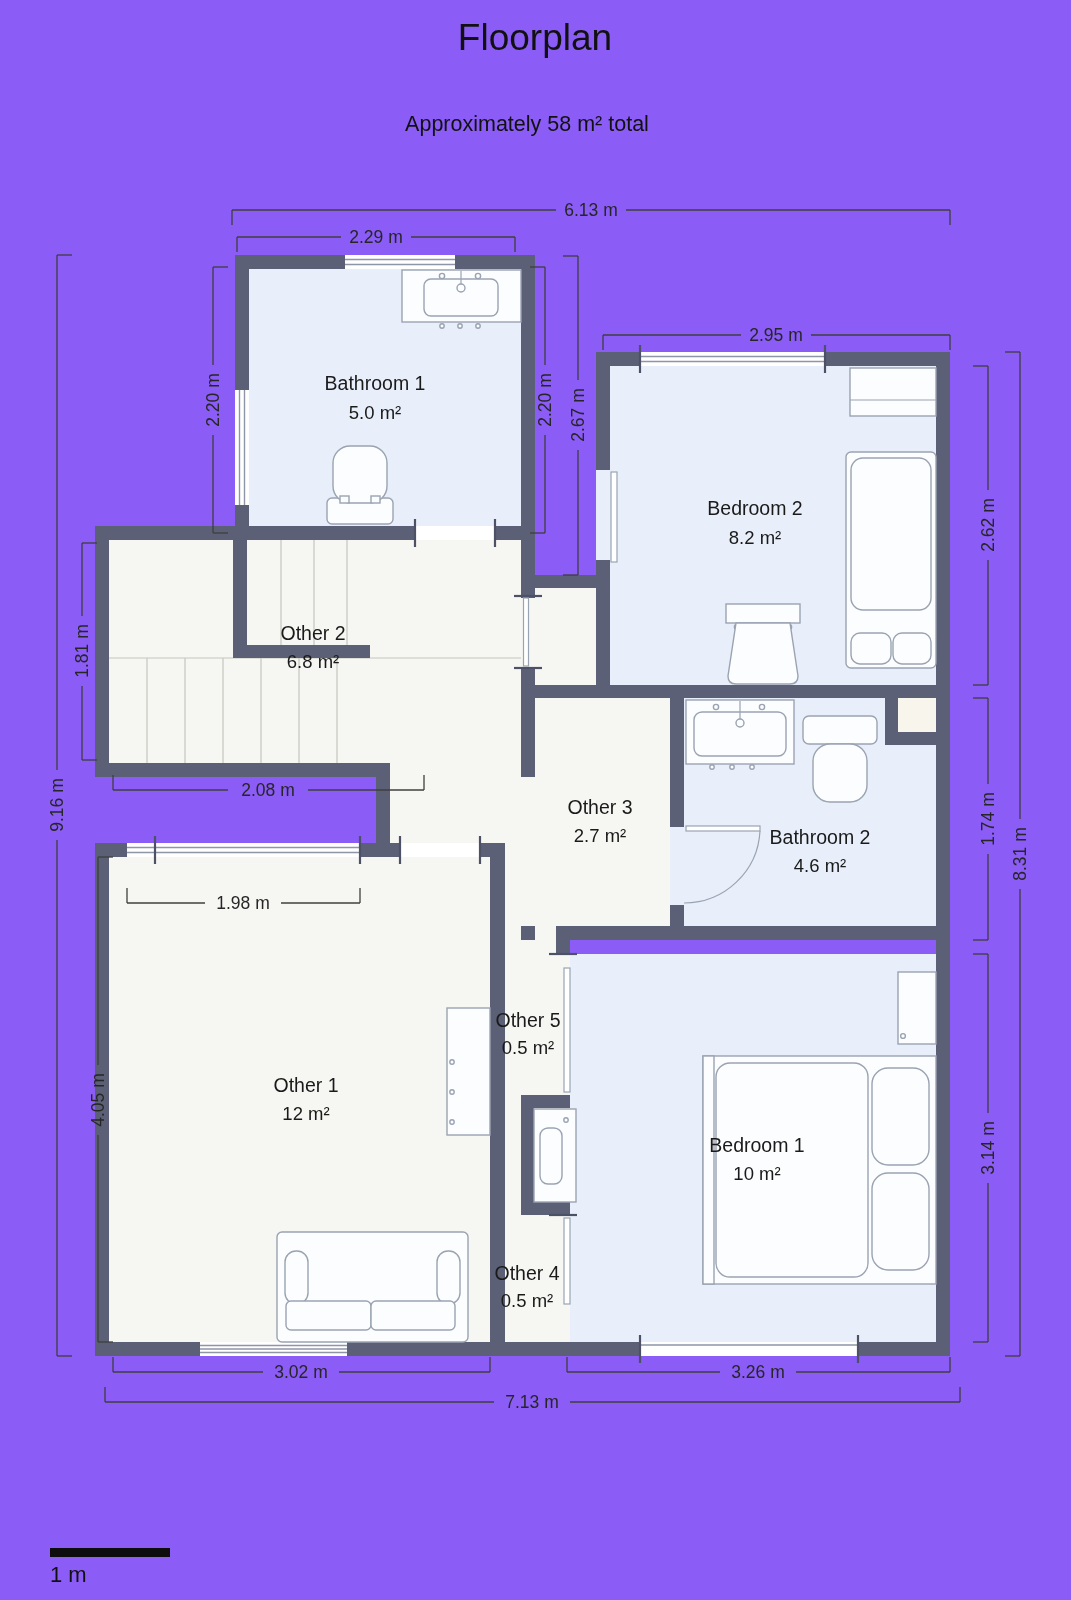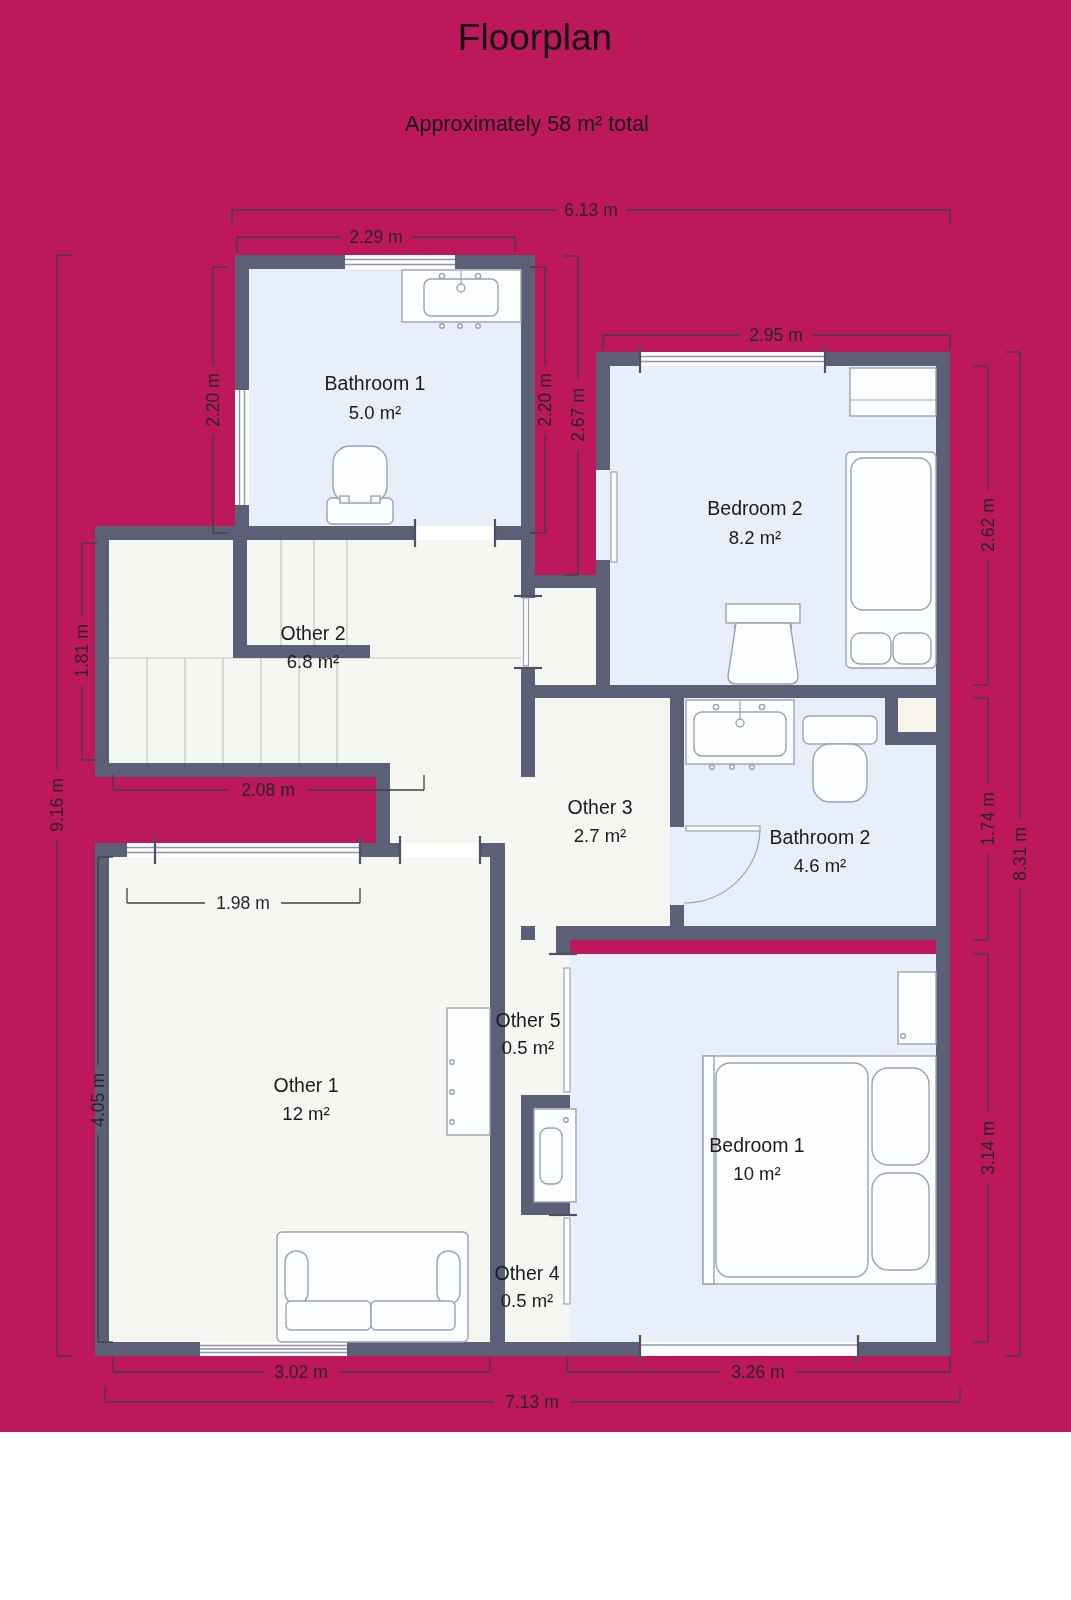--- a/index.html
+++ b/index.html
@@ -1,16 +1,16 @@
 <!DOCTYPE html>
 <html><head>
 <meta charset="utf-8">
 <style>
   html,body{margin:0;padding:0;background:#ffffff;}
-  .page{width:1071px;height:1432px;position:relative;background:#be185d;font-family:"Liberation Sans",sans-serif;}
+  .page{width:1071px;height:1600px;position:relative;background:#8b5cf6;font-family:"Liberation Sans",sans-serif;}
   svg{display:block;}
   .rb{fill:#e9effa;}          
   .rn{fill:#f6f6f2;}          
   .alc{fill:#f8f5ec;}         
   .wall{fill:#5b6076;}
   .whitefill{fill:#ffffff;}
   .winline{stroke:#8d95a6;stroke-width:1.4;fill:none;}
   .tick{stroke:#4c5165;stroke-width:2.2;fill:none;}
   .tread{stroke:#c6c6c0;stroke-width:1.2;fill:none;}
   .furn{fill:#fcfdfe;stroke:#9aa3b2;stroke-width:1.4;}

